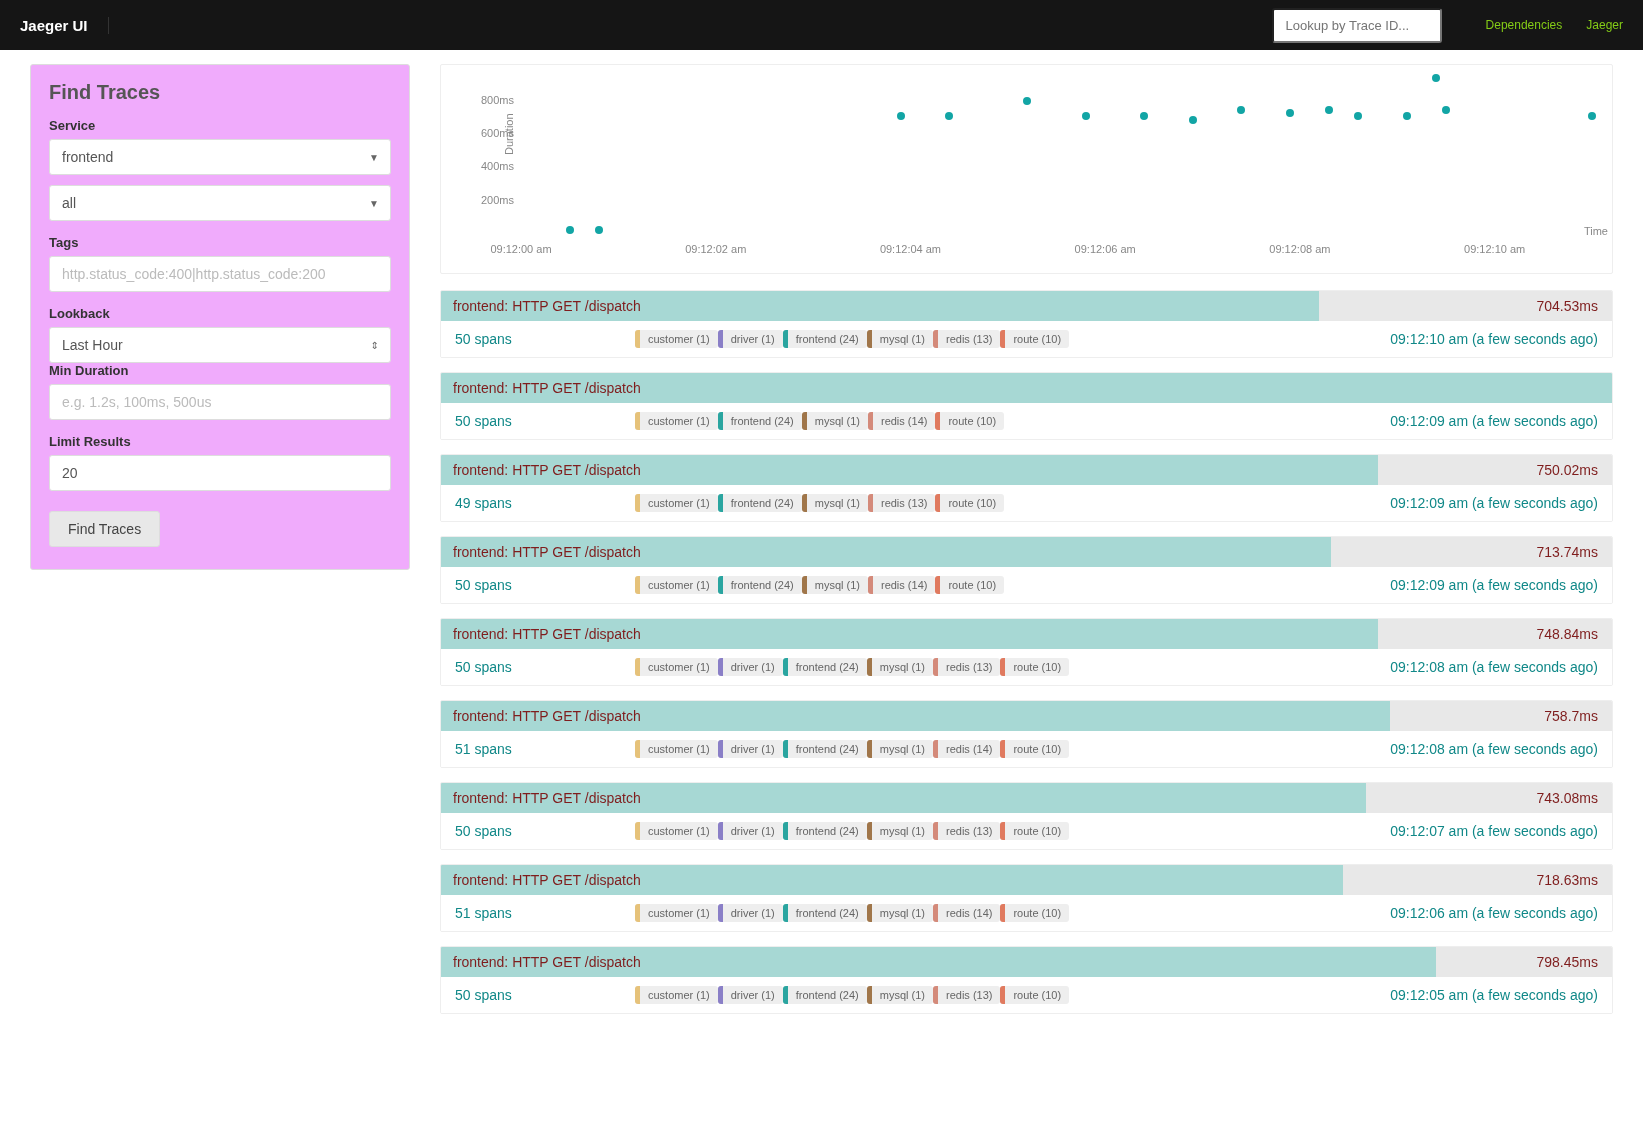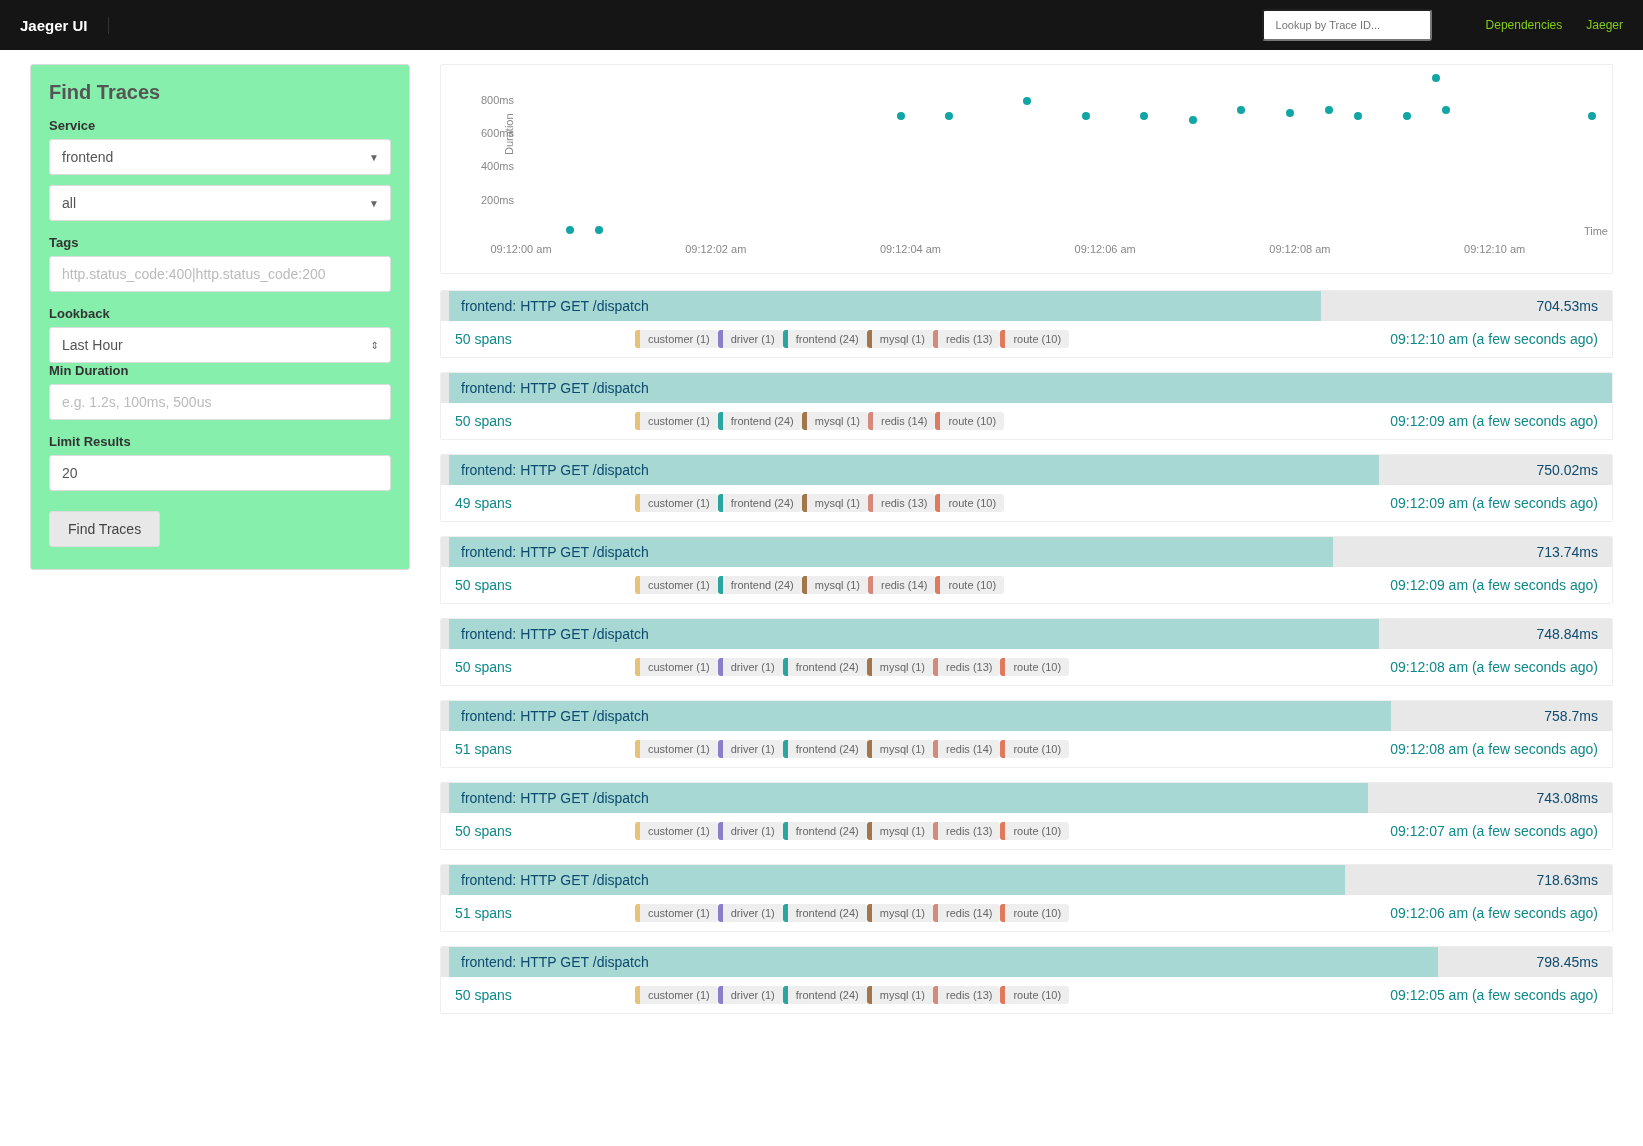--- a/index.html
+++ b/index.html
@@ -1,23 +1,23 @@
 <!DOCTYPE html>
 <html><head>
 <meta charset="utf-8">
 <style>
 * { box-sizing: border-box; margin: 0; padding: 0; }
 body { font-family: -apple-system, BlinkMacSystemFont, "Segoe UI", Helvetica, Arial, sans-serif; font-size: 14px; color: #333; background: #fff; }
 .topbar { background: #151515; height: 50px; display: flex; align-items: center; padding: 0 20px; color: #fff; }
 .topbar .brand { font-weight: 600; font-size: 15px; padding-right: 20px; border-right: 1px solid #333; }
 .topbar .spacer { flex: 1; }
-.topbar .lookup { background: #fff; color: #888; border-radius: 3px; padding: 8px 12px; width: 170px; font-size: 11px; margin-right: 30px; }
+.topbar .lookup { background: #fff; color: #888; border-radius: 3px; padding: 8px 12px; width: 170px; font-size: 13px; margin-right: 20px; }
 .topbar .navlink { color: #84cc16; margin-left: 24px; font-size: 12px; cursor: pointer; }
 .main { display: flex; padding: 14px 30px 30px 30px; gap: 30px; }
-.sidebar { width: 380px; border: 1px solid #ddd; border-radius: 3px; background: #86efac; padding: 16px 18px 22px 18px; align-self: flex-start; }
+.sidebar { width: 380px; border: 1px solid #ddd; border-radius: 3px; background: #f0abfc; padding: 16px 18px 22px 18px; align-self: flex-start; }
 .sidebar h2 { font-size: 20px; font-weight: 600; color: #555; margin-bottom: 14px; }
 .sidebar label { display: block; font-size: 13px; font-weight: 600; color: #333; margin-bottom: 6px; margin-top: 14px; }
 .sidebar label:first-of-type { margin-top: 0; }
 .sidebar .field { position: relative; }
 .sidebar .select, .sidebar .textinput { width: 100%; border: 1px solid #ddd; border-radius: 3px; background: #fff; padding: 9px 12px; font-size: 14px; color: #555; cursor: pointer; }
 .sidebar .textinput { cursor: text; }
 .sidebar .textinput::placeholder { color: #bbb; }
 .sidebar .caret { position: absolute; right: 12px; top: 50%; transform: translateY(-50%); font-size: 10px; color: #666; pointer-events: none; }
 .sidebar .row2 { display: flex; gap: 29px; }
 .sidebar .row2 > div { flex: 1; }
@@ -31,21 +31,21 @@
 .chart-xtick { position: absolute; bottom: -22px; font-size: 11px; color: #888; transform: translateX(-50%); white-space: nowrap; }
 .chart-dot { position: absolute; width: 8px; height: 8px; border-radius: 50%; background: #12a5a5; transform: translate(-50%, 50%); }
 .resultbar { background: #eee; padding: 14px 20px; margin-top: 12px; display: flex; align-items: center; border-radius: 2px; }
 .resultbar .count { font-size: 14px; color: #444; }
 .resultbar .spacer { flex: 1; }
 .resultbar .sortlabel { font-size: 13px; font-weight: 600; color: #555; margin-right: 10px; }
 .resultbar .sortselect { background: #fff; border: 1px solid #ddd; border-radius: 3px; padding: 7px 28px 7px 12px; font-size: 13px; position: relative; cursor: pointer; }
 .resultbar .sortselect::after { content: "⇅"; position: absolute; right: 8px; top: 50%; transform: translateY(-50%); font-size: 10px; color: #666; }
 .traces { margin-top: 16px; }
 .trace { border: 1px solid #eee; border-radius: 2px; margin-bottom: 14px; overflow: hidden; }
-.trace-header { display: flex; background: #e8e8e8; font-size: 14px; color: #0c4a6e; font-weight: 500; padding-left: 8px; }
+.trace-header { display: flex; background: #e8e8e8; font-size: 14px; color: #7f1d1d; font-weight: 500; }
 .trace-header .title { padding: 7px 12px; background: #a7d8d4; flex: 0 0 auto; }
 .trace-header .fill { flex: 1; }
 .trace-header .dur { padding: 7px 14px; text-align: right; white-space: nowrap; }
 .trace-body { display: flex; align-items: center; padding: 9px 14px; background: #fff; }
 .trace-body .spans { color: #108888; font-weight: 500; font-size: 14px; width: 180px; }
 .trace-body .tags { flex: 0 0 auto; display: flex; gap: 0; }
 .trace-body .tag { display: inline-flex; align-items: center; background: #eee; border-radius: 3px; font-size: 11px; color: #666; overflow: hidden; }
 .trace-body .tag .bar { width: 5px; align-self: stretch; }
 .trace-body .tag .txt { padding: 3px 8px; }
 .trace-body .fill { flex: 1; }

